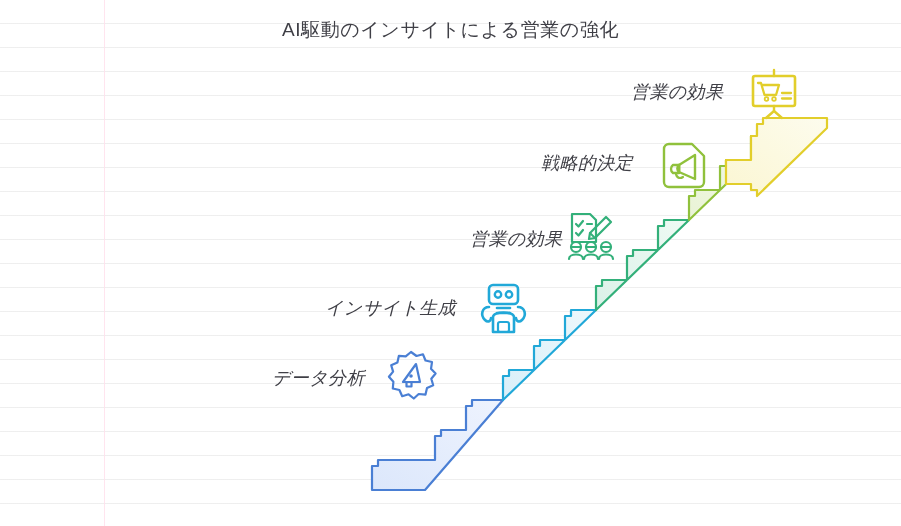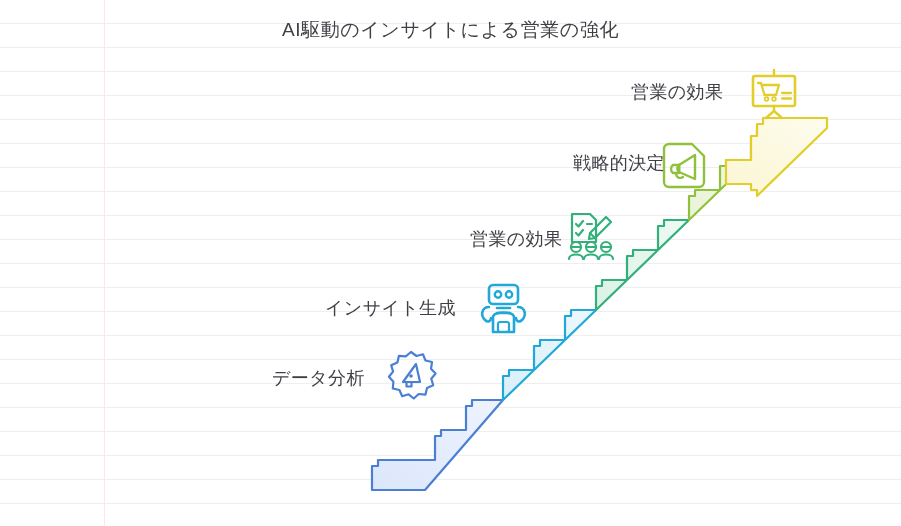--- a/index.html
+++ b/index.html
@@ -27,20 +27,21 @@
     pointer-events:none;
   }
   #art{position:absolute;left:0;top:0;}
   .lbl{
     position:absolute;
     color:#3f3f46;
     font-size:18px;
     line-height:22px;
     white-space:nowrap;
     letter-spacing:.4px;
+    font-style:italic;
   }
   #title{
     position:absolute;
     left:0;top:17px;width:901px;
     text-align:center;
     color:#3f3f46;
     font-size:19px;
     letter-spacing:.6px;
     white-space:nowrap;
   }
@@ -171,17 +172,17 @@
       <path d="M17,49 L25,42 L33,49" fill="none" stroke="#e2ce2b" stroke-width="2.4" stroke-linecap="round" stroke-linejoin="round"></path>
     </g>
   </svg>
 
   <div class="lbl" style="left:272px;top:367px;">データ分析</div>
 
   <div class="lbl" style="left:325px;top:297px;">インサイト生成</div>
 
   <div class="lbl" style="left:470px;top:228px;">営業の効果</div>
 
-  <div class="lbl" style="left:541px;top:152px;margin-left:32px;">戦略的決定</div>
+  <div class="lbl" style="left:541px;top:152px;">戦略的決定</div>
 
   <div class="lbl" style="left:631px;top:81px;">営業の効果</div>
 
 </div>
 
 </body></html>

